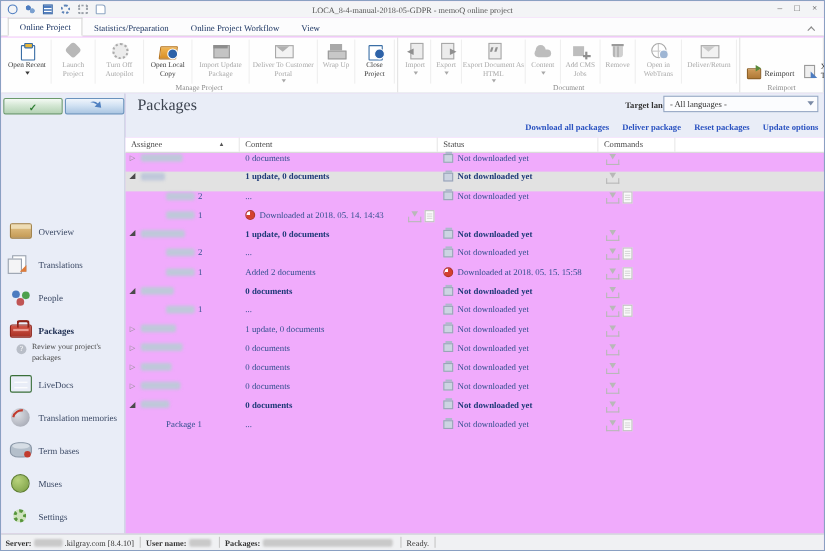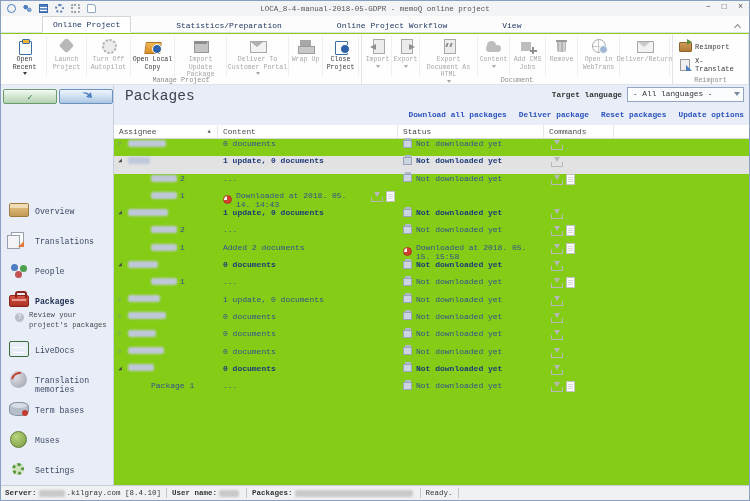--- a/index.html
+++ b/index.html
@@ -1,37 +1,37 @@
 <!DOCTYPE html>
 <html><head>
 <meta charset="utf-8">
 <style>
   html,body{margin:0;padding:0;background:#d7dbe2;}
   *{box-sizing:border-box;}
-  #app{position:relative;width:750px;height:501px;margin:0 auto;background:#84cc16;
-       border:1px solid #8aa0c2;font-family:Liberation Mono, monospace;overflow:hidden;}
+  #app{position:relative;width:750px;height:501px;margin:0 auto;background:#f0abfc;
+       border:1px solid #8aa0c2;font-family:Liberation Serif, serif;overflow:hidden;}
 
   
   .titlebar{position:absolute;top:0;left:0;right:0;height:15px;background:#f3f4f6;}
   .qat{position:absolute;left:6px;top:3px;display:flex;gap:7px;align-items:center;}
   .qi{width:9px;height:9px;display:inline-block;}
   .qi1{border:1.5px solid #4d7cc0;border-radius:50%;}
   .qi2{background:radial-gradient(circle at 30% 35%,#4d7cc0 2px,transparent 2.6px),radial-gradient(circle at 70% 65%,#7aa0d0 2px,transparent 2.6px);}
   .qi3{background:linear-gradient(#4d7cc0 2px,#fff 2px 3px,#6f94c8 3px 5px,#fff 5px 6px,#4d7cc0 6px);border:1px solid #3c69a8;}
   .qi4{border:2px dotted #5d83b8;border-radius:50%;}
   .qi5{border:2px dotted #9aa0a8;border-radius:2px;}
   .qi6{background:#fff;border:1px solid #8fa6c4;border-radius:1px 3px 1px 1px;}
   .win-title{position:absolute;left:0;right:0;top:4px;text-align:center;font-size:7.5px;color:#555;}
   .winctrl{position:absolute;right:6px;top:2px;display:flex;gap:11px;font-size:8.5px;color:#555;line-height:1;}
   .winctrl span{cursor:default;}
 
   
   .tabrow{position:absolute;top:15px;left:0;right:0;height:17px;background:#fcfcfd;border-bottom:1px solid #e2e2e2;
           display:flex;align-items:flex-end;padding-left:6px;}
-  .tab{font-size:8px;color:#1f3864;padding:3px 10px 3px;position:relative;top:1px;margin-left:35px;}
+  .tab{font-size:8px;color:#1f3864;padding:3px 10px 3px;position:relative;top:1px;}
   .tab.active{background:#fff;border:1px solid #d5d5d5;border-bottom-color:#fff;color:#16305f;}
   .collapse-chev{position:absolute;right:8px;top:7px;width:6px;height:6px;}
   .collapse-chev::before{content:"";position:absolute;left:0;top:2px;width:4px;height:4px;border-top:1px solid #8a8a8a;border-left:1px solid #8a8a8a;transform:rotate(45deg);}
 
   
   .ribbon{position:absolute;top:33px;left:0;right:0;height:51px;background:#fefefe;border-bottom:1px solid #dfe3ea;display:flex;}
   .rgroup{position:relative;height:100%;border-right:1px solid #e3e3e3;display:flex;align-items:flex-start;padding:2px 2px 9px 2px;}
   .rgroup-title{position:absolute;bottom:0px;left:0;right:0;text-align:center;font-size:6.8px;color:#8d8d8d;}
   .rbtn{height:40px;display:flex;flex-direction:column;align-items:center;padding-top:2px;
         font-size:6.6px;line-height:1.15;text-align:center;color:#3a3a3a;border-right:1px solid #efefef;cursor:default;}
@@ -70,27 +70,27 @@
   .ri-globe::before{content:"";position:absolute;left:2px;top:1px;width:12px;height:12px;border:1.5px solid #a8a8a8;border-radius:50%;
       background:linear-gradient(#c9c9c9,#c9c9c9) center/100% 1px no-repeat,linear-gradient(#c9c9c9,#c9c9c9) center/1px 100% no-repeat;}
   .ri-globe::after{content:"";position:absolute;right:0;bottom:0;width:7px;height:7px;background:#9fb6d4;border-radius:50%;border:1px solid #fff;}
   .ri-reimp{width:12px;height:11px;}
   .ri-reimp::before{content:"";position:absolute;left:0;top:2px;width:11px;height:8px;background:linear-gradient(#cf9a58,#b07a36);border:1px solid #8f6228;border-radius:1px;}
   .ri-reimp::after{content:"";position:absolute;right:-1px;top:-1px;width:0;height:0;border-top:3px solid transparent;border-bottom:3px solid transparent;border-left:5px solid #5a8a3a;}
   .ri-xlate{width:12px;height:11px;}
   .ri-xlate::before{content:"";position:absolute;left:1px;top:0;width:8px;height:10px;background:#efefef;border:1px solid #9a9a9a;}
   .ri-xlate::after{content:"";position:absolute;right:-1px;bottom:-1px;width:0;height:0;border-left:6px solid transparent;border-top:6px solid #4d7cc0;transform:rotate(180deg);}
   .smallbtn{display:flex;align-items:center;gap:4px;font-size:7.2px;color:#3a3a3a;padding:2px 4px;}
-  .rgroup-reimp{flex-direction:column;justify-content:flex-start;padding-top:4px;}
+  .rgroup-reimp{flex-direction:row;justify-content:flex-start;padding-top:4px;align-items:flex-end;}
 
   
   .band{position:absolute;top:84px;left:113px;right:0;height:40px;background:#e9edf7;}
   .page-title{position:absolute;left:11px;top:3px;font-size:14.5px;color:#3d4450;}
   .tl-label{position:absolute;right:127px;top:6px;font-size:7.8px;font-weight:bold;color:#333;}
-  .tl-select{position:absolute;right:5px;top:2px;width:117px;height:15px;background:#fbfcfe;border:1px solid #93a5c2;
+  .tl-select{position:absolute;right:5px;top:2px;width:141px;height:15px;background:#fbfcfe;border:1px solid #93a5c2;
              font-size:7.8px;color:#333;line-height:13px;padding-left:5px;}
   .tl-select .chev{position:absolute;right:3px;top:4px;width:0;height:0;border-left:3px solid transparent;border-right:3px solid transparent;border-top:4px solid #7a8aa5;}
   .links{position:absolute;right:5px;top:26px;display:flex;gap:12px;font-size:7.8px;font-weight:bold;color:#2a52c0;}
   .links span{cursor:pointer;}
 
   
   .sidebar{position:absolute;top:84px;left:0;width:113px;bottom:15px;background:#e9edf7;border-right:1px solid #c7cede;}
   .act-btn{position:absolute;top:4px;width:54px;height:15px;border-radius:2px;text-align:center;line-height:13px;}
   .act-green{left:2px;background:linear-gradient(#f4faf4,#d4e7d4 45%,#b4d2b4);border:1px solid #6b9a6b;}
   .act-blue{left:58px;background:linear-gradient(#eff5fc,#d2e2f3 45%,#abc6e2);border:1px solid #6a92bd;}

